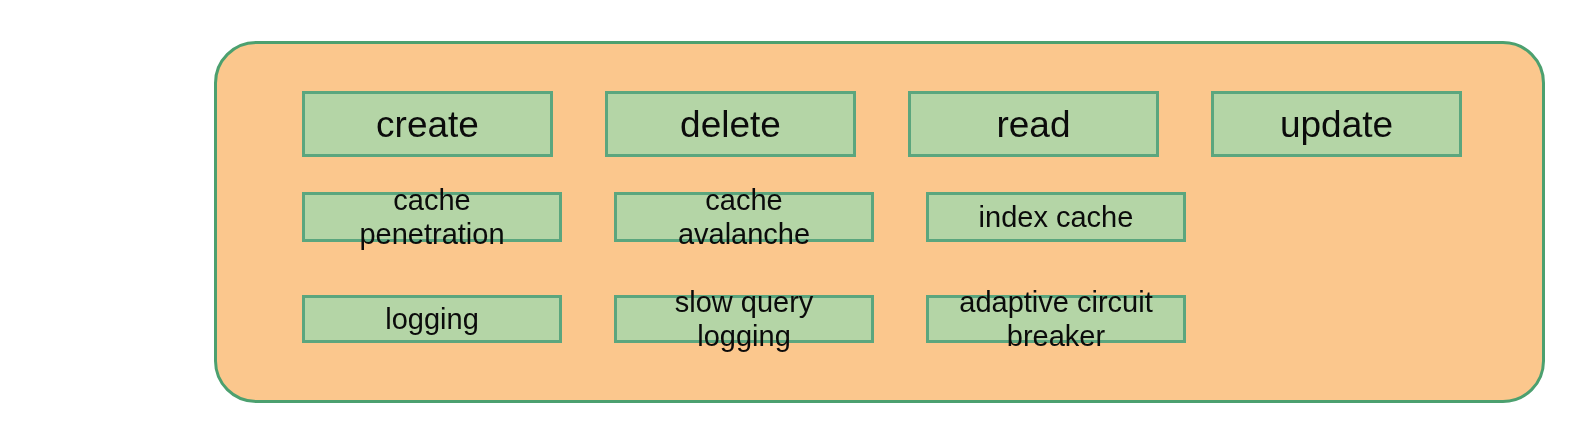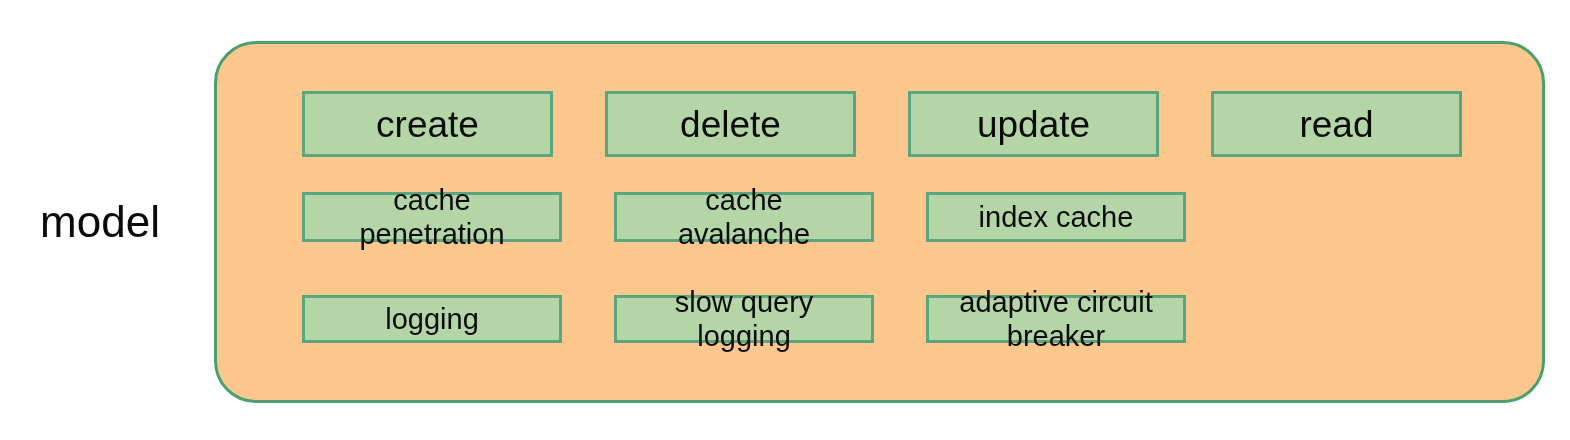--- a/index.html
+++ b/index.html
@@ -81,36 +81,35 @@
   }
   .row-0 .node-label { font-size: 37px; line-height: 1.0; }
   .row-1 .node-label { font-size: 29px; line-height: 1.18; }
   .row-2 .node-label { font-size: 29px; line-height: 1.18; }
 </style>
 </head>
 <body>
 
 <div id="stage">
 
-  <div class="side-label">model</div>
 
   <div class="group-container">
 
     <div class="row row-0">
       <div class="node">
         <span class="node-label">create</span>
       </div>
       <div class="node">
         <span class="node-label">delete</span>
       </div>
       <div class="node">
-        <span class="node-label">update</span>
+        <span class="node-label">read</span>
       </div>
       <div class="node">
-        <span class="node-label">read</span>
+        <span class="node-label">update</span>
       </div>
     </div>
 
     <div class="row row-1">
       <div class="node">
         <span class="node-label">cache
 penetration</span>
       </div>
       <div class="node">
         <span class="node-label">cache

